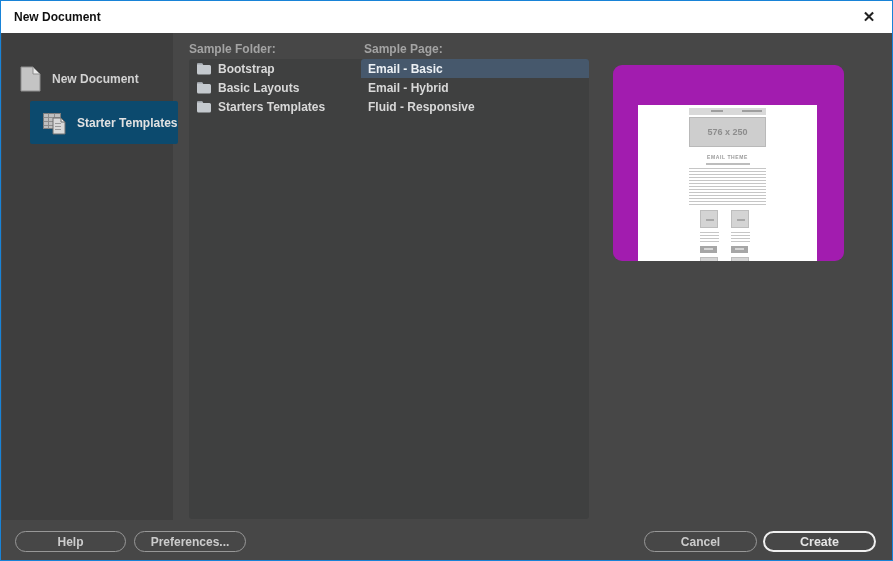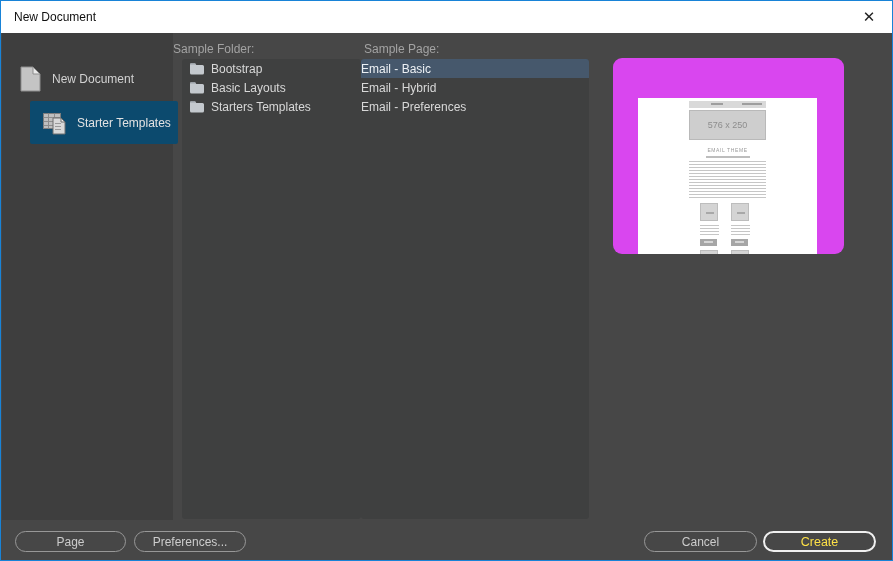--- a/index.html
+++ b/index.html
@@ -1,21 +1,21 @@
 <!DOCTYPE html>
 <html><head>
 <meta charset="utf-8">
 <style>
   * { margin: 0; padding: 0; box-sizing: border-box; }
   html, body { background: #222; }
   body { font-family: "Liberation Sans", sans-serif; }
 
   .window {
     position: relative; width: 893px; height: 561px;
-    background: #474747; border: 1px solid #1883d7; overflow: hidden;
+    background: #474747; border: 1px solid #1883d7; overflow: hidden; font-weight: bold;
   }
 
   
   .titlebar {
     position: absolute; left: 0; top: 0; right: 0; height: 32px;
     background: #ffffff; display: flex; align-items: center;
   }
   .titlebar .title { margin-left: 13px; font-size: 12px; color: #101010; }
   .close-btn {
     position: absolute; right: 0; top: 0; width: 46px; height: 32px;
@@ -32,43 +32,43 @@
     position: relative; height: 43px; margin: 0 0 1px 3px; width: 148px;
     display: flex; align-items: center; border-radius: 2px; cursor: pointer;
   }
   .side-item.selected { background: #0c4a6e; margin-left: 28px; }
   .side-item .s-icon { width: 27px; height: 28px; margin-left: 12px; flex: 0 0 auto; }
   .side-item .s-label { margin-left: 8px; font-size: 12px; color: #d2d2d2; }
   .side-item.selected .s-label { color: #e2e2e2; }
 
   
   .col-label { position: absolute; top: 41px; font-size: 12px; color: #a3a3a3; }
-  .lbl-folder { left: 172px; }
+  .lbl-folder { left: 188px; }
   .lbl-page { left: 363px; }
 
   
   .panel {
     position: absolute; top: 58px; height: 460px; background: #3f4040;
     border-radius: 3px; overflow: hidden;
   }
-  .panel-folder { left: 181px; width: 179px; }
+  .panel-folder { left: 188px; width: 179px; }
   .panel-page { left: 360px; width: 228px; }
   .row {
     height: 19px; display: flex; align-items: center; cursor: pointer;
     font-size: 12px; color: #d8d8d8; white-space: nowrap;
   }
   .row.selected { background: #46586c; color: #ecf0f4; }
   .panel-folder .row { padding-left: 7px; }
-  .panel-page .row { }
+  .panel-page .row { padding-left: 7px; }
   .f-icon { width: 15px; height: 13px; margin-right: 7px; flex: 0 0 auto; }
 
   
   .preview-panel {
-    position: absolute; left: 612px; top: 57px; width: 231px; height: 196px;
-    background: #d946ef; border-radius: 9px; overflow: hidden;
+    position: absolute; left: 612px; top: 64px; width: 231px; height: 196px;
+    background: #a21caf; border-radius: 9px; overflow: hidden;
   }
   .page-thumb {
     position: absolute; left: 25px; top: 40px; width: 179px; height: 156px;
     background: #ffffff;
   }
   .tpl-header {
     position: absolute; left: 51px; top: 3px; width: 77px; height: 7px;
     background: #d9d9d9;
   }
   .tpl-header .blob-a { position: absolute; left: 22px; top: 2px; width: 12px; height: 2px; background: #9e9e9e; }
@@ -108,21 +108,21 @@
   .pill {
     position: absolute; top: 530px; height: 21px; border-radius: 11px;
     background: transparent; display: flex; align-items: center; justify-content: center;
     font-size: 12px; cursor: pointer;
   }
   .pill.ghost { border: 1px solid #989898; color: #cccccc; }
   .btn-help { left: 14px; width: 111px; }
   .btn-prefs { left: 133px; width: 112px; }
   .btn-cancel { left: 643px; width: 113px; color: #b2b2b2; }
   .btn-create {
-    left: 762px; width: 113px; border: 2px solid #f0f0f0; color: #fde047;
+    left: 762px; width: 113px; border: 2px solid #f0f0f0; color: #e5e5e5;
     font-size: 12.5px;
   }
 </style>
 </head>
 <body>
 
 <div class="window">
 
   <div class="titlebar">
     <span class="title">New Document</span>
@@ -190,21 +190,21 @@
   </div>
 
   <div class="panel panel-page">
     <div class="row selected">
       <span>Email - Basic</span>
     </div>
     <div class="row">
       <span>Email - Hybrid</span>
     </div>
     <div class="row">
-      <span>Email - Preferences</span>
+      <span>Fluid - Responsive</span>
     </div>
   </div>
 
   <div class="preview-panel">
     <div class="page-thumb">
       <div class="tpl-header">
         <div class="blob-a"></div>
         <div class="blob-b"></div>
       </div>
       <div class="tpl-hero">576 x 250</div>
@@ -229,18 +229,18 @@
           <div class="tpl-cap textlines"></div>
           <div class="tpl-btn">
               <div class="btn-blob"></div>
             </div>
           <div class="tpl-sq tpl-row2"></div>
         </div>
       </div>
     </div>
   </div>
 
-  <div class="pill ghost btn-help">Page</div>
+  <div class="pill ghost btn-help">Help</div>
   <div class="pill ghost btn-cancel">Cancel</div>
   <div class="pill ghost btn-prefs">Preferences...</div>
   <div class="pill btn-create">Create</div>
 
 </div>
 
 </body></html>

